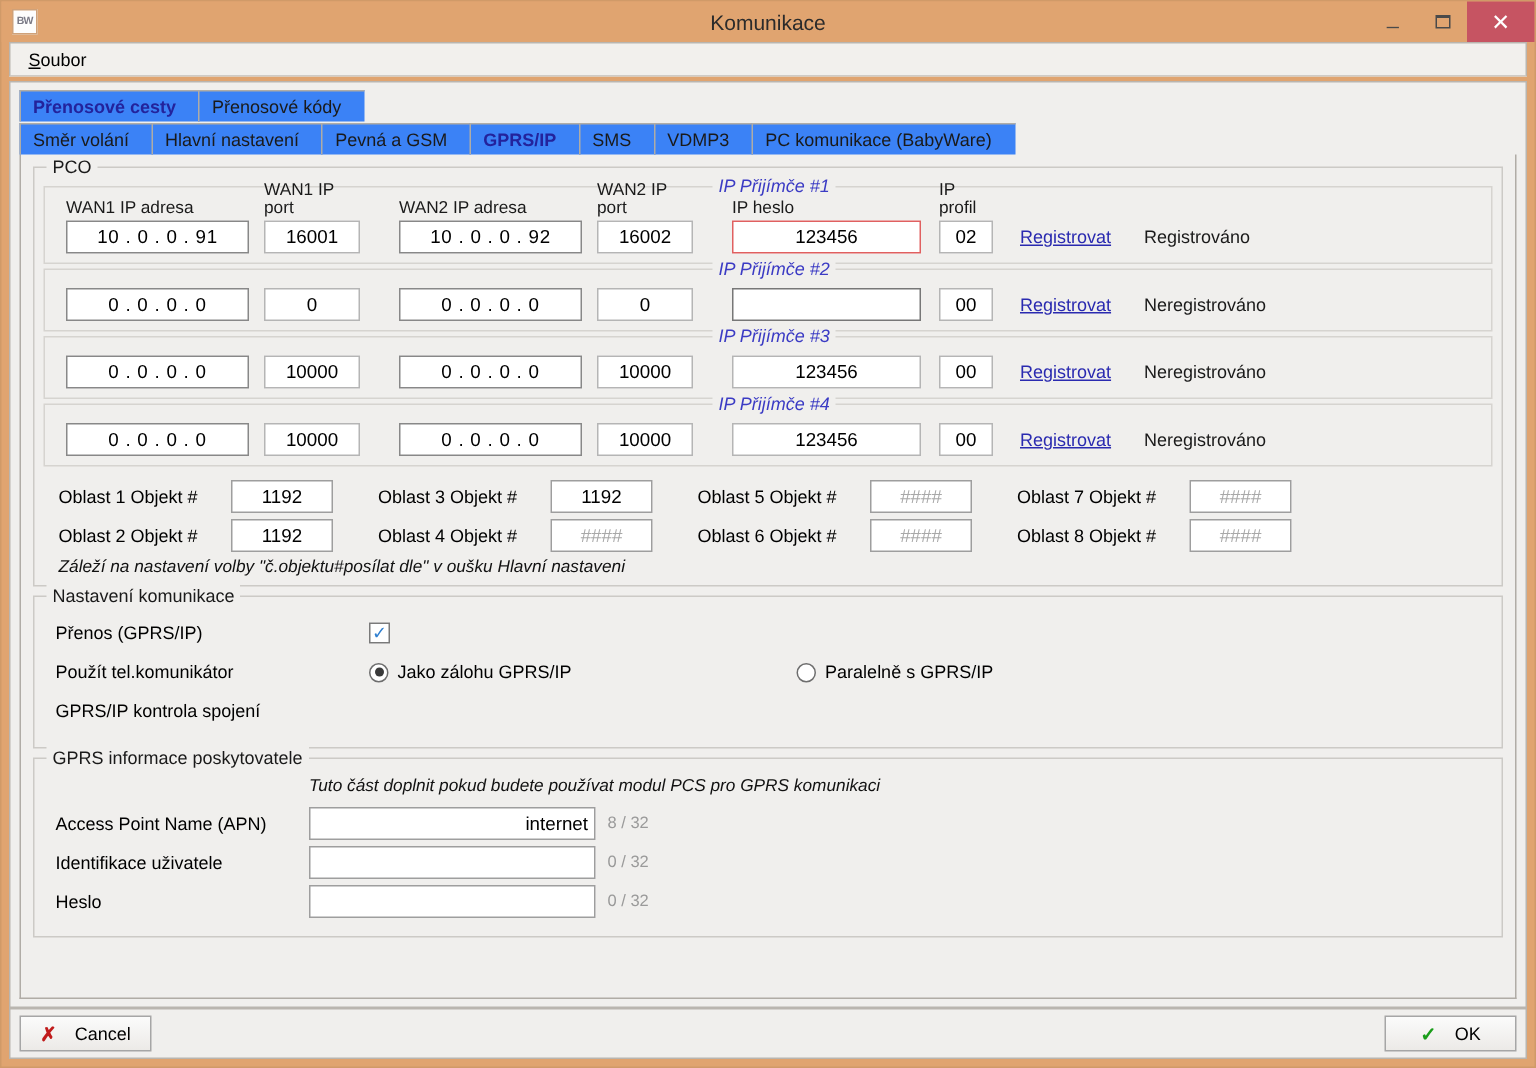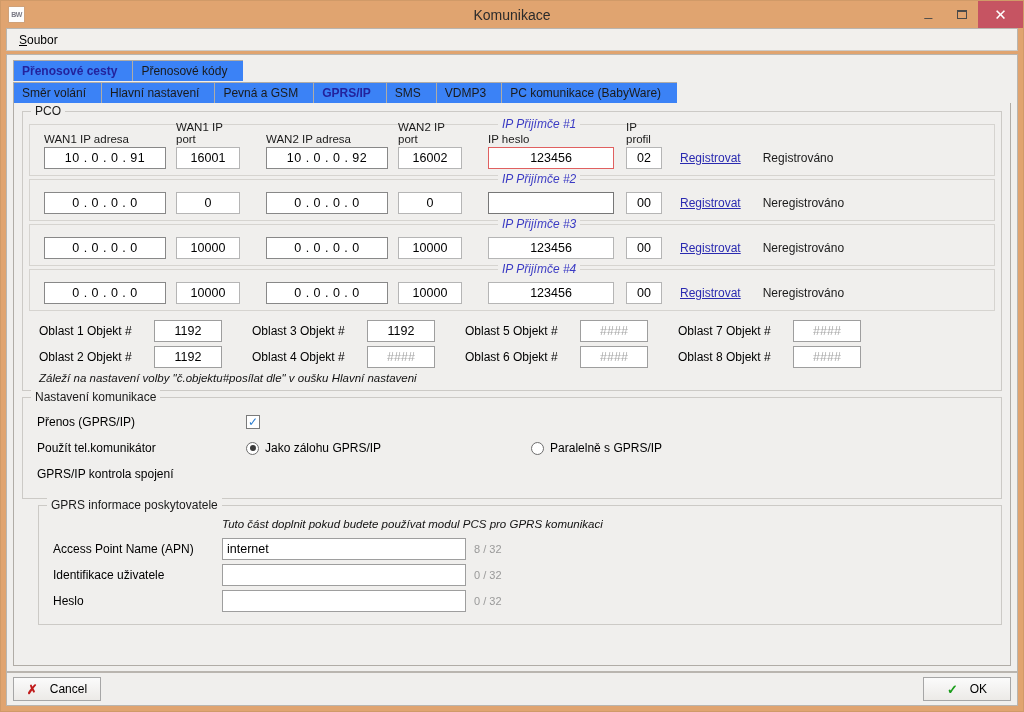--- a/index.html
+++ b/index.html
@@ -135,21 +135,21 @@
     padding: 0 4px;
     font-size: 12px;
     color: #1a1a1a;
   }
   .group.receiver {
     border: 1px solid #d6d4d0;
     padding: 12px 6px 6px 6px;
     margin-bottom: 3px;
   }
   .group.receiver > .legend.blue {
-    color: #3b3bc4; font-style: italic; left: 468px; top: -8px;
+    color: #3b3bc4; font-style: italic; left: 445px; top: -8px;
   }
 
   
   .pco-labels {
     display: flex; align-items: flex-end;
     padding-left: 8px;
     height: 16px;
   }
   .pco-labels .lbl { font-size: 11.5px; color: #1a1a1a; }
   .pco-row { display: flex; align-items: center; padding-left: 8px; }
@@ -227,21 +227,21 @@
   }
   .combo .arrow { margin-left: auto; font-size: 10px; color: #333; }
 
   
   .gprs-note {
     font-style: italic; font-size: 11.5px; color: #111;
     margin: 0 0 6px 175px;
   }
   .gp-row { display: flex; align-items: center; height: 26px; }
   .gp-lbl { width: 175px; font-size: 12px; padding-left: 6px; }
-  .fld.txt { width: 244px; text-align: left; border-color: #9e9e9e; }
+  .fld.txt { width: 191px; text-align: right; border-color: #9e9e9e; }
   .counter { font-size: 11px; color: #9a9a9a; margin-left: 8px; }
 
   
   .bottombar {
     height: 34px; min-height: 34px;
     margin: 0 5px 5px 5px;
     background: #f0efed;
     border: 1px solid #b9b5af;
     display: flex; align-items: center;
     padding: 0 6px;
@@ -473,21 +473,21 @@
             <span>Paralelně s GPRS/IP</span>
           </div>
         </div>
 
         <div class="nk-row">
           <div class="nk-lbl">GPRS/IP kontrola spojení</div>
           <div style="width:190px"></div>
         </div>
       </div>
 
-      <div class="group" style="padding:12px 8px 10px 8px;margin-left:16px;">
+      <div class="group" style="padding:12px 8px 10px 8px;">
         <div class="legend">GPRS informace poskytovatele</div>
         <div class="gprs-note">Tuto část doplnit pokud budete používat modul PCS pro GPRS komunikaci</div>
 
         <div class="gp-row">
           <div class="gp-lbl">Access Point Name (APN)</div>
           <div class="fld txt">internet</div>
           <div class="counter">8 / 32</div>
         </div>
         <div class="gp-row">
           <div class="gp-lbl">Identifikace uživatele</div>

